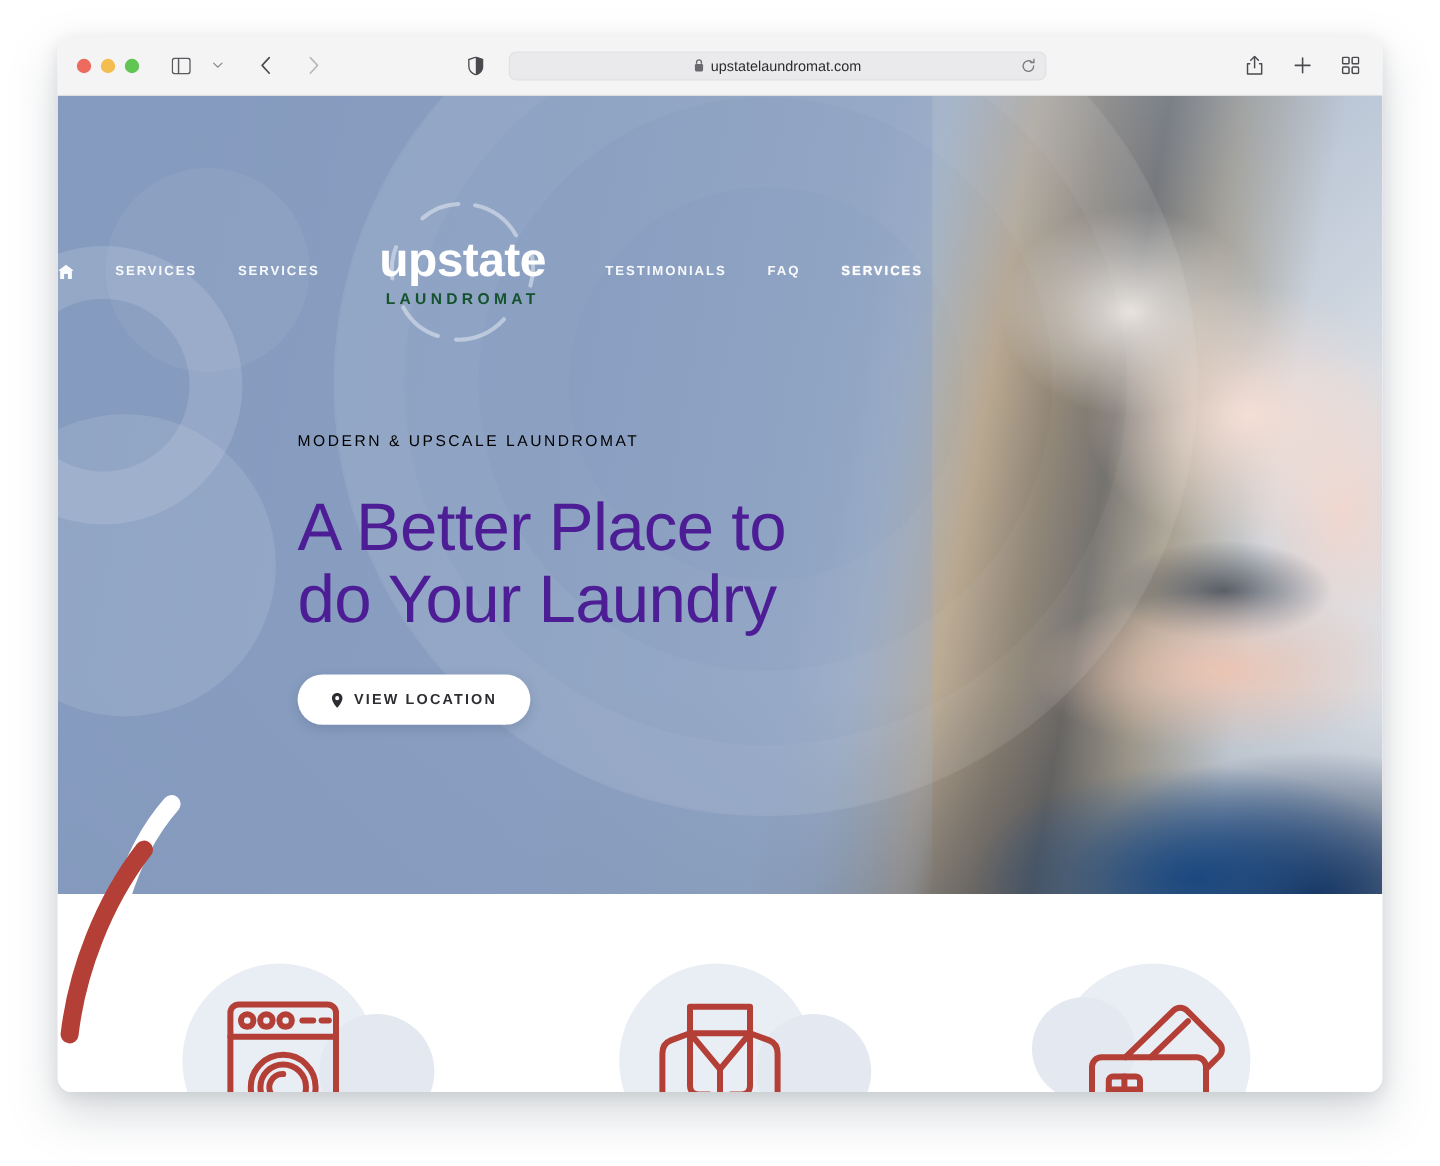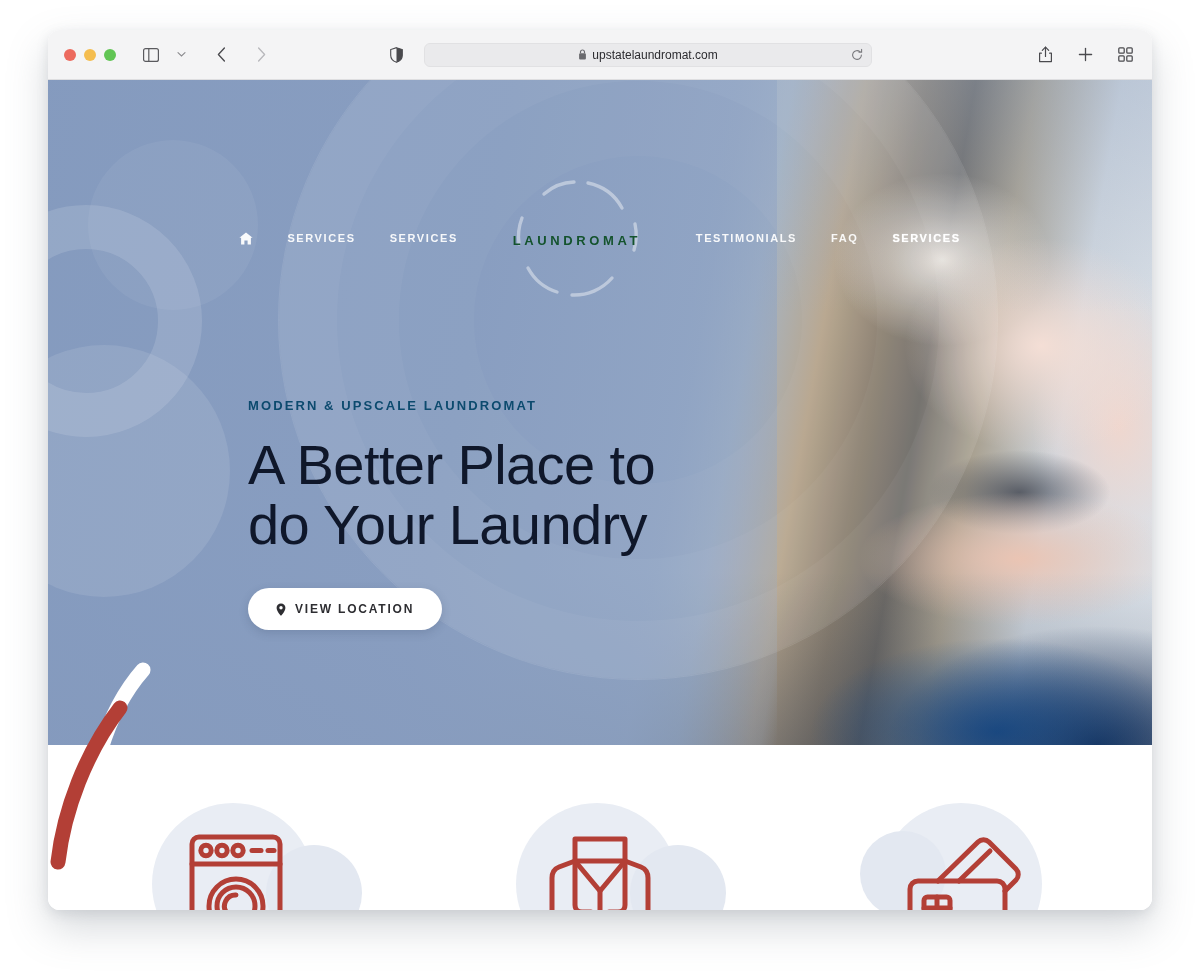--- a/index.html
+++ b/index.html
@@ -205,25 +205,24 @@
     border: 1px solid rgba(255,255,255,0.10);
     box-shadow:
       inset 0 0 0 58px rgba(255,255,255,0.045),
       inset 0 0 0 120px rgba(255,255,255,0.035),
       inset 0 0 0 195px rgba(255,255,255,0.030);
   }
 
   
   .site-header {
     position: absolute;
-    left: 0; right: 0; top: 16px;
+    left: 0; right: 0; top: 4px;
     height: 160px;
     display: flex;
     align-items: flex-start;
-    justify-content: center;
     z-index: 6;
   }
 
   .nav {
     display: flex;
     align-items: center;
     gap: 34px;
     padding-top: 76px;
   }
   .nav-left, .nav-right {
@@ -282,33 +281,32 @@
     z-index: 2;
   }
 
   
   .hero-copy {
     position: absolute;
     left: 200px; top: 280px;
     z-index: 5;
   }
   .eyebrow {
-    color: #0c4a6e;
+    color: #000000;
     font-size: 13px;
-    font-weight: bold;
+    font-weight: normal;
     letter-spacing: 2.1px;
-    margin-top: 38px;
   }
   .headline {
-    color: #0f172a;
+    color: #4c1d95;
     font-size: 56px;
     font-weight: normal;
     line-height: 1.08;
     letter-spacing: -0.6px;
-    margin-top: 22px;
+    margin-top: 34px;
     white-space: pre-line;
   }
   .cta {
     margin-top: 32px;
     display: inline-flex;
     align-items: flex-end;
     gap: 9px;
     background: #ffffff;
     color: #2e2e32;
     border: none;
@@ -479,20 +477,21 @@
 
             <div class="logo-wrap">
               <svg class="logo-arcs" viewBox="0 0 150 132" fill="none" stroke="rgba(255,255,255,0.42)" stroke-width="3.4" stroke-linecap="round">
                 <path d="M42 22 A48 48 0 0 1 72 10"></path>
                 <path d="M86 11 A50 50 0 0 1 120 36"></path>
                 <path d="M20 46 A52 52 0 0 0 17 72"></path>
                 <path d="M133 52 A52 52 0 0 1 132 78"></path>
                 <path d="M26 96 A50 50 0 0 0 55 120"></path>
                 <path d="M70 123 A50 50 0 0 0 110 106"></path>
               </svg>
+              <div class="logo-word">upstate</div>
               <div class="logo-sub">LAUNDROMAT</div>
             </div>
 
             <div class="nav-right">
               <a class="nav-item" href="#">TESTIMONIALS</a>
               <a class="nav-item" href="#">FAQ</a>
               <a class="nav-item active" href="#">SERVICES</a>
             </div>
 
           </nav>

